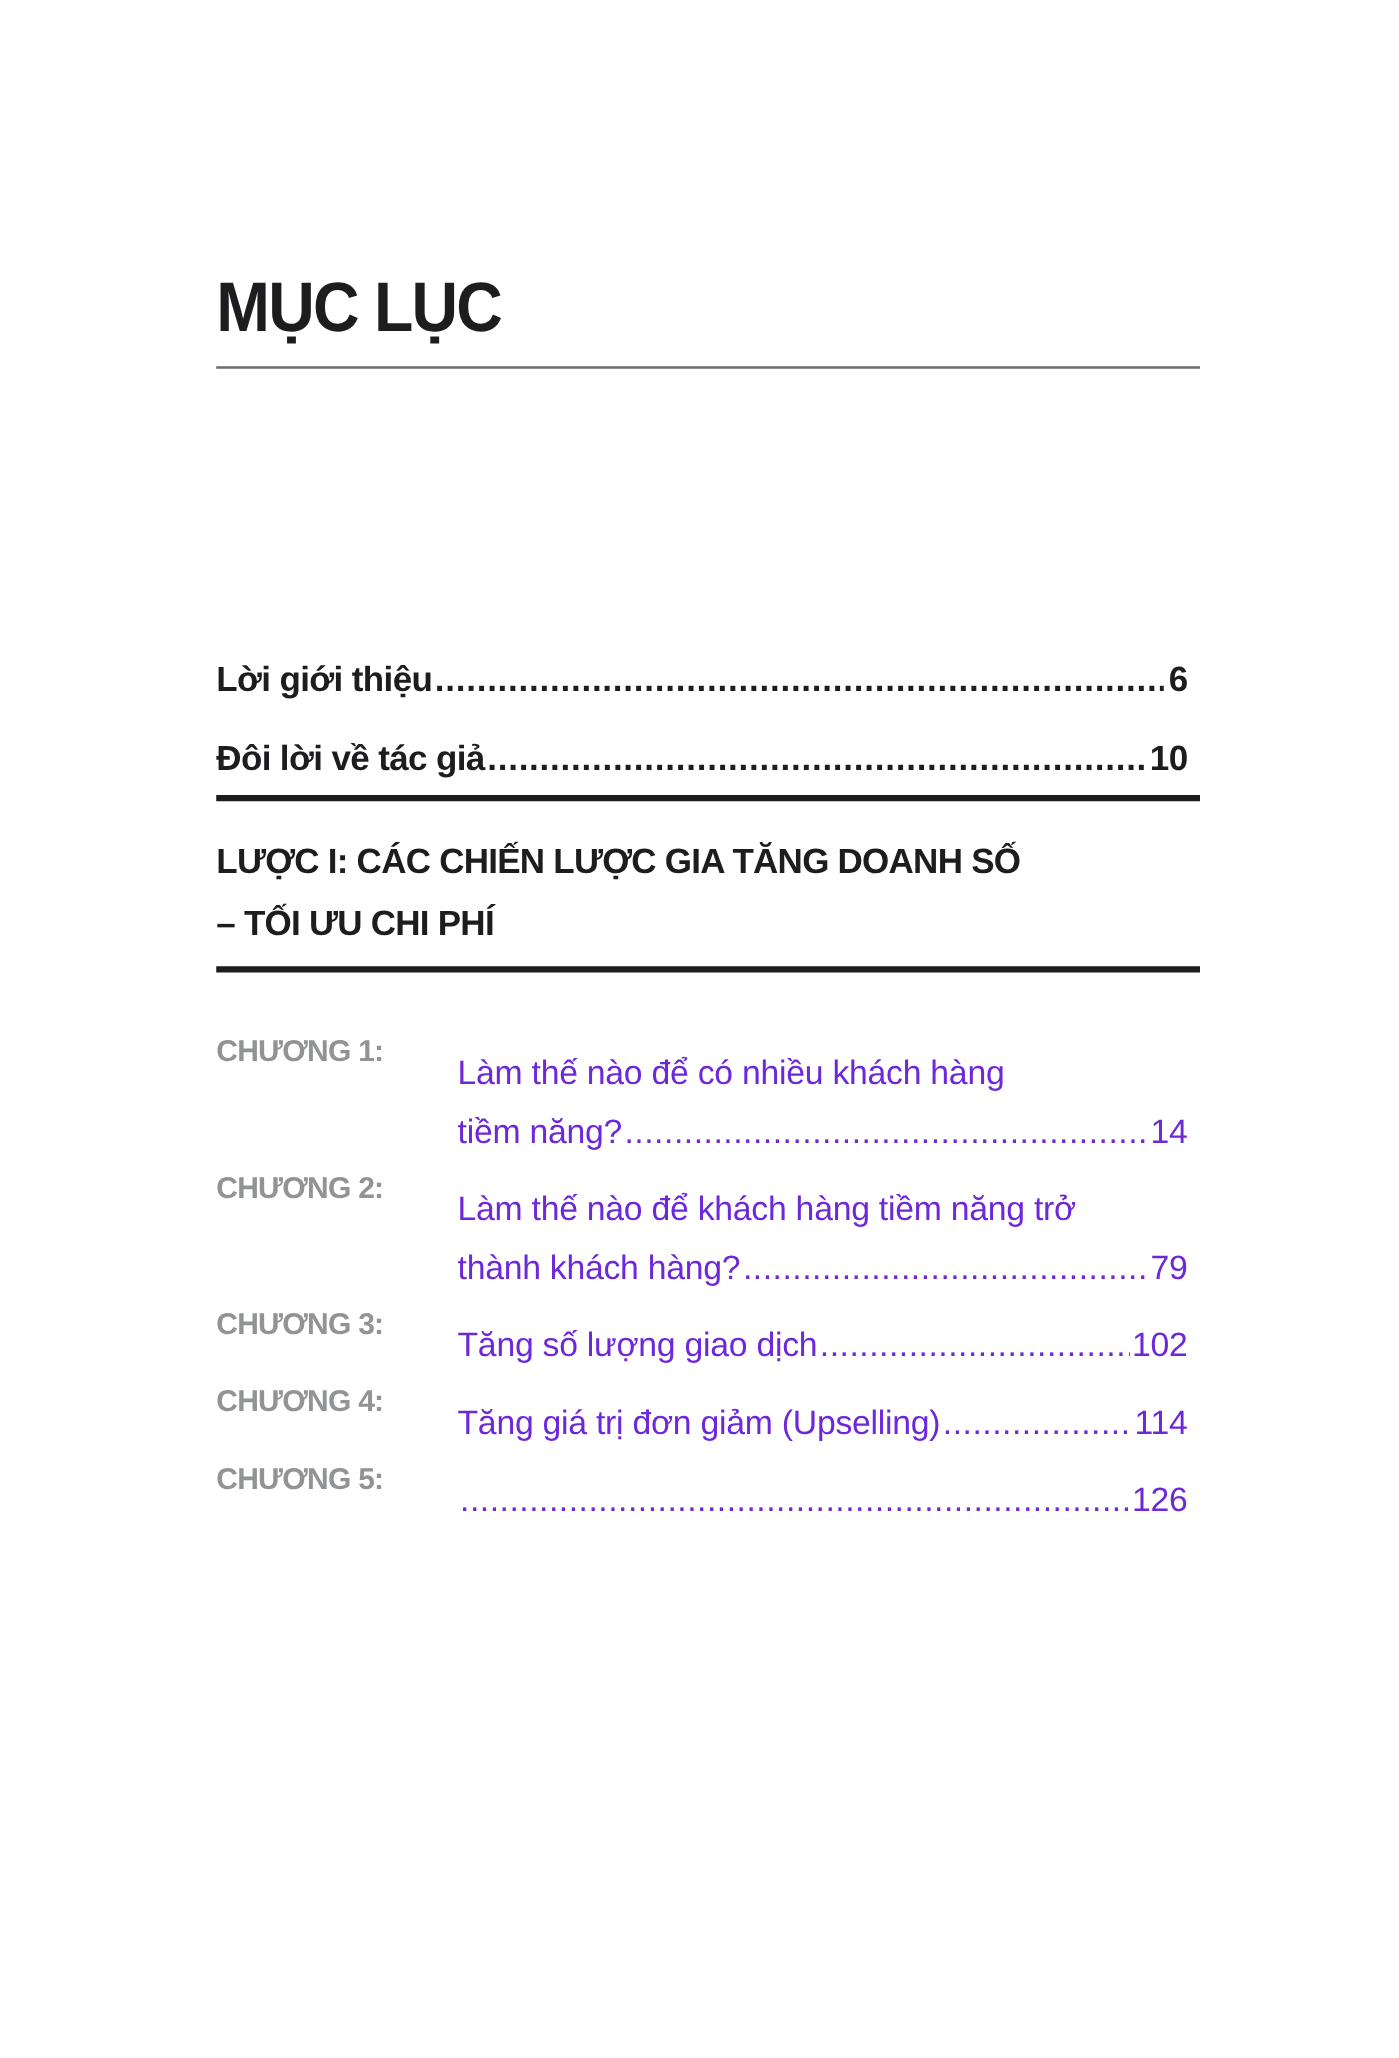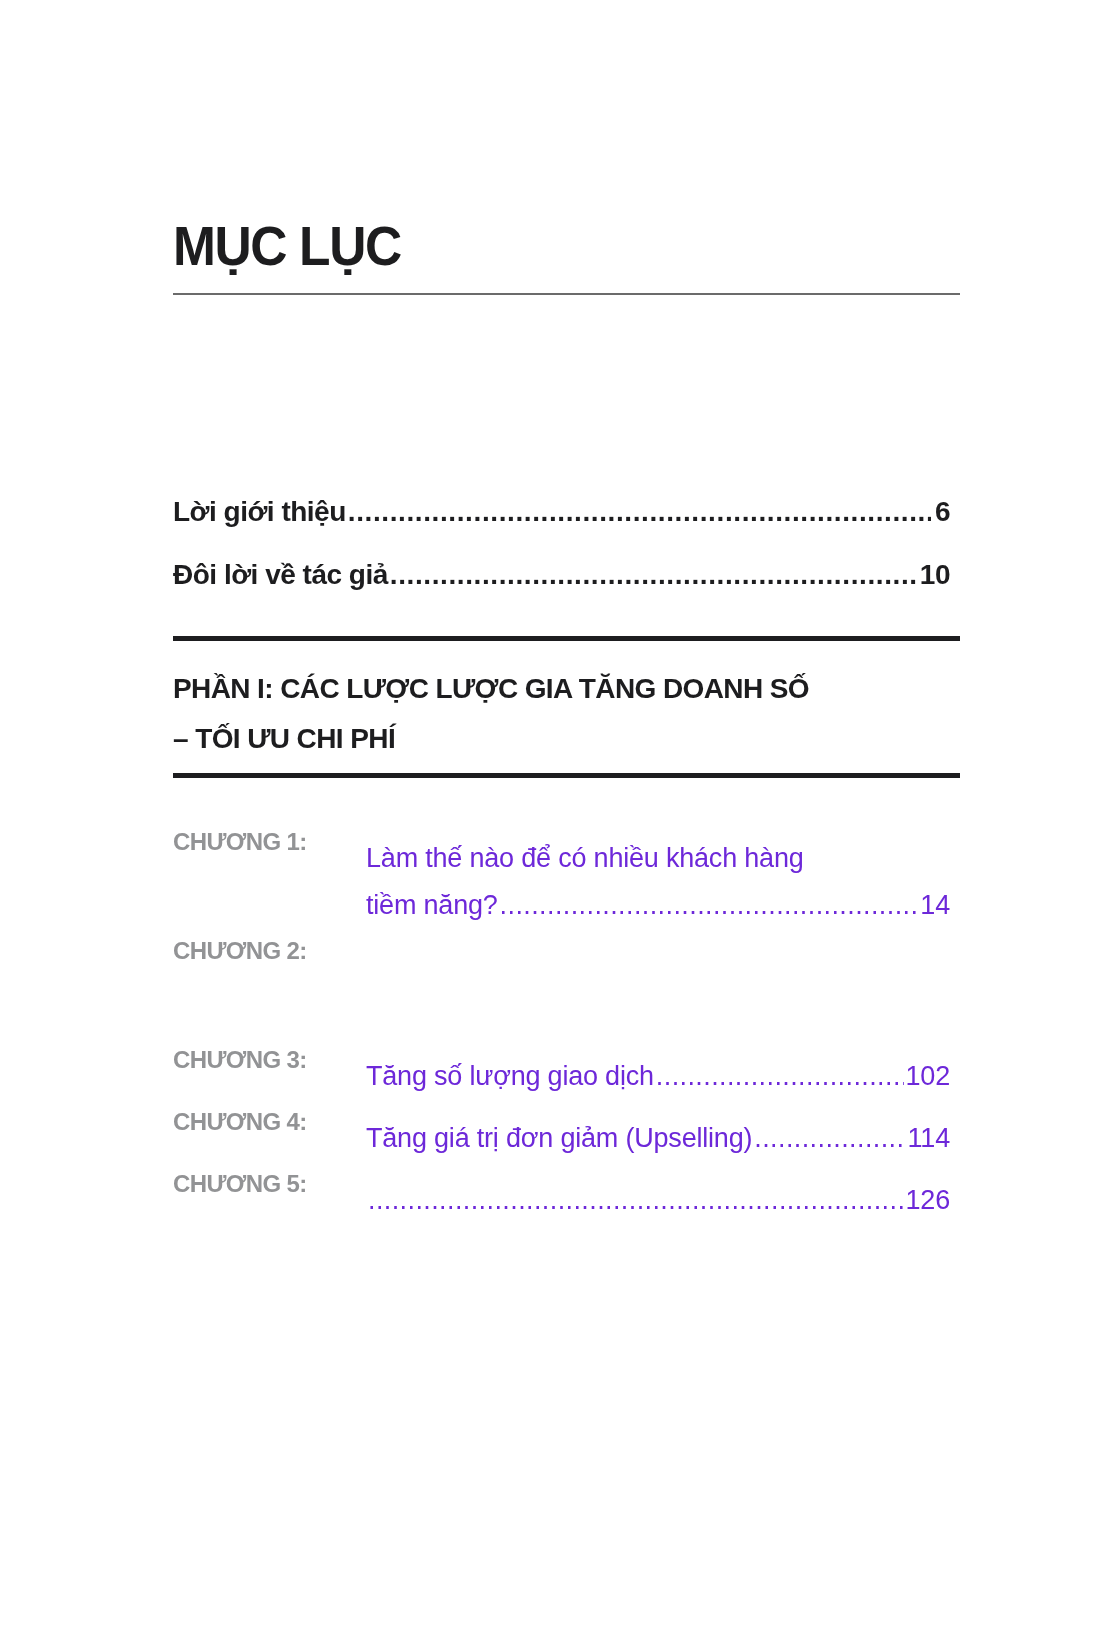--- a/index.html
+++ b/index.html
@@ -4,21 +4,21 @@
   <style>
     html, body { margin: 0; padding: 0; background: #ffffff; }
     body { width: 1119px; height: 1646px; position: relative; overflow: hidden; color: #1d1d1f; font-family: "Liberation Sans", "DejaVu Sans", sans-serif; }
     .page { position: absolute; left: 173px; width: 787px; top: 0; }
     .title { position: absolute; top: 214px; left: 0; margin: 0; font-family: "Liberation Sans", sans-serif; font-weight: 700; font-size: 56px; line-height: 64px; letter-spacing: -1.5px; color: #1d1d1f; transform: scaleX(0.92); transform-origin: left center; }
     .rule-thin { position: absolute; left: 0; width: 787px; height: 2px; background: #6b6b6b; top: 293px; }
     .rule-thick { position: absolute; left: 0; width: 787px; height: 5px; background: #1d1d1f; }
     .rule-thick.r1 { top: 636px; }
     .rule-thick.r2 { top: 773px; }
 
-    .front { position: absolute; left: 0; width: 777px; display: flex; align-items: baseline; font-weight: 700; font-size: 28px; line-height: 36px; color: #1d1d1f; letter-spacing: -0.5px; }
+    .front { position: absolute; left: 0; width: 777px; display: flex; align-items: baseline; font-weight: 700; font-size: 28px; line-height: 36px; color: #1d1d1f; letter-spacing: -0.5px; margin-top: 32px; }
     .front .label { white-space: nowrap; transform-origin: left; }
     .dots { flex: 1; overflow: hidden; white-space: nowrap; margin: 0 4px 0 2px; letter-spacing: 1px; }
     .dots::after { content: ". . . . . . . . . . . . . . . . . . . . . . . . . . . . . . . . . . . . . . . . . . . . . . . . . . . . . . . . . . . . . . . . . . . . . . . . . . . . . . . . . . . . . . . . . . . . . . . . . . . . . . . . . . . . . . . . . . . . . . . ."; }
     .front .dots::after { content: "......................................................................................................................................................"; letter-spacing: 0.6px; }
     .front .page-num { white-space: nowrap; }
     .front.f1 { top: 494px; }
     .front.f2 { top: 557px; }
 
     .part { position: absolute; left: 0; top: 664px; width: 787px; font-weight: 700; font-size: 28px; line-height: 50px; color: #1d1d1f; letter-spacing: -0.6px; margin: 0; }
     .part span { display: block; }
@@ -51,21 +51,21 @@
   </div>
 
   <div class="front f2">
     <span class="label">Đôi lời về tác giả</span>
     <span class="dots"></span>
     <span class="page-num">10</span>
   </div>
 
   <div class="rule-thick r1"></div>
   <h2 class="part">
-    <span>PHẦN I: CÁC LƯỢC LƯỢC GIA TĂNG DOANH SỐ</span>
+    <span>LƯỢC I: CÁC CHIẾN LƯỢC GIA TĂNG DOANH SỐ</span>
     <span>– TỐI ƯU CHI PHÍ</span>
   </h2>
   <div class="rule-thick r2"></div>
 
   <div class="chapter c1">
     <span class="ch-label">CHƯƠNG 1:</span>
     <div class="ch-body">
       <div class="ch-line">
           <span>Làm thế nào để có nhiều khách hàng</span>
         </div>
@@ -73,20 +73,28 @@
         <span>tiềm năng?</span>
         <span class="dots"></span>
         <span class="page-num">14</span>
       </div>
     </div>
   </div>
 
   <div class="chapter c2">
     <span class="ch-label">CHƯƠNG 2:</span>
     <div class="ch-body">
+      <div class="ch-line">
+          <span>Làm thế nào để khách hàng tiềm năng trở</span>
+        </div>
+      <div class="ch-line">
+        <span>thành khách hàng?</span>
+        <span class="dots"></span>
+        <span class="page-num">79</span>
+      </div>
     </div>
   </div>
 
   <div class="chapter c3">
     <span class="ch-label">CHƯƠNG 3:</span>
     <div class="ch-body">
       <div class="ch-line">
         <span>Tăng số lượng giao dịch </span>
         <span class="dots"></span>
         <span class="page-num">102</span>

